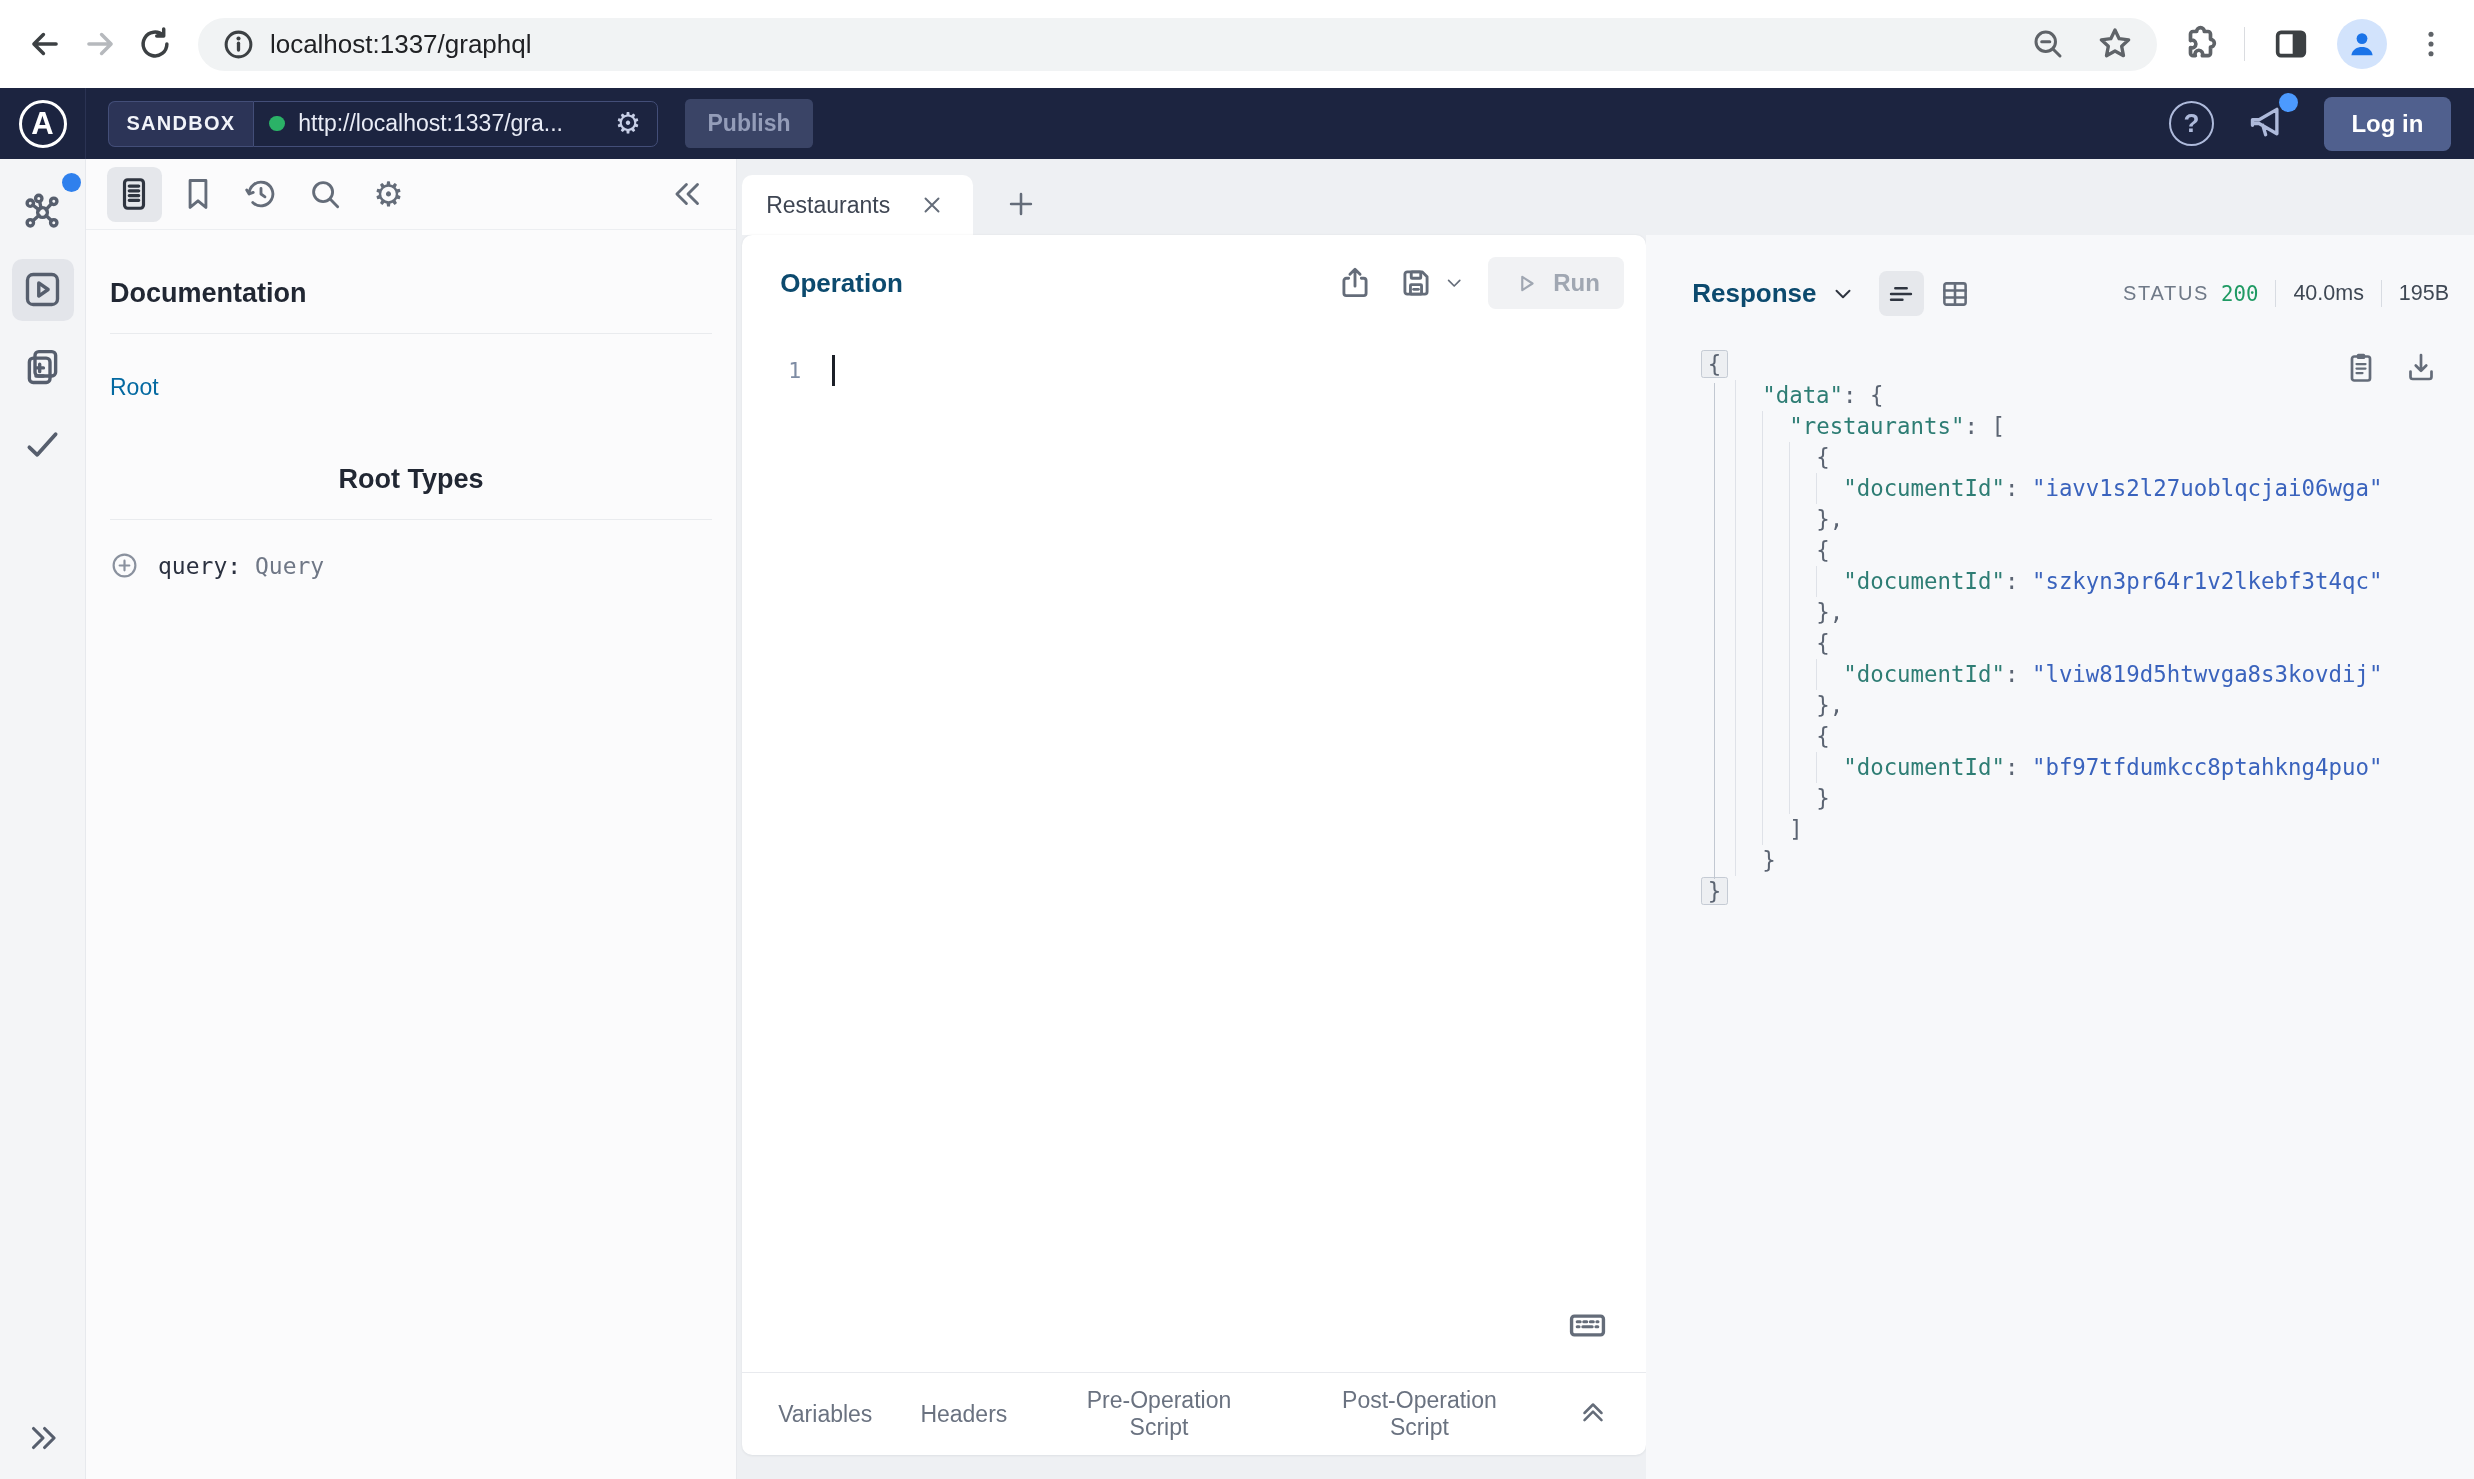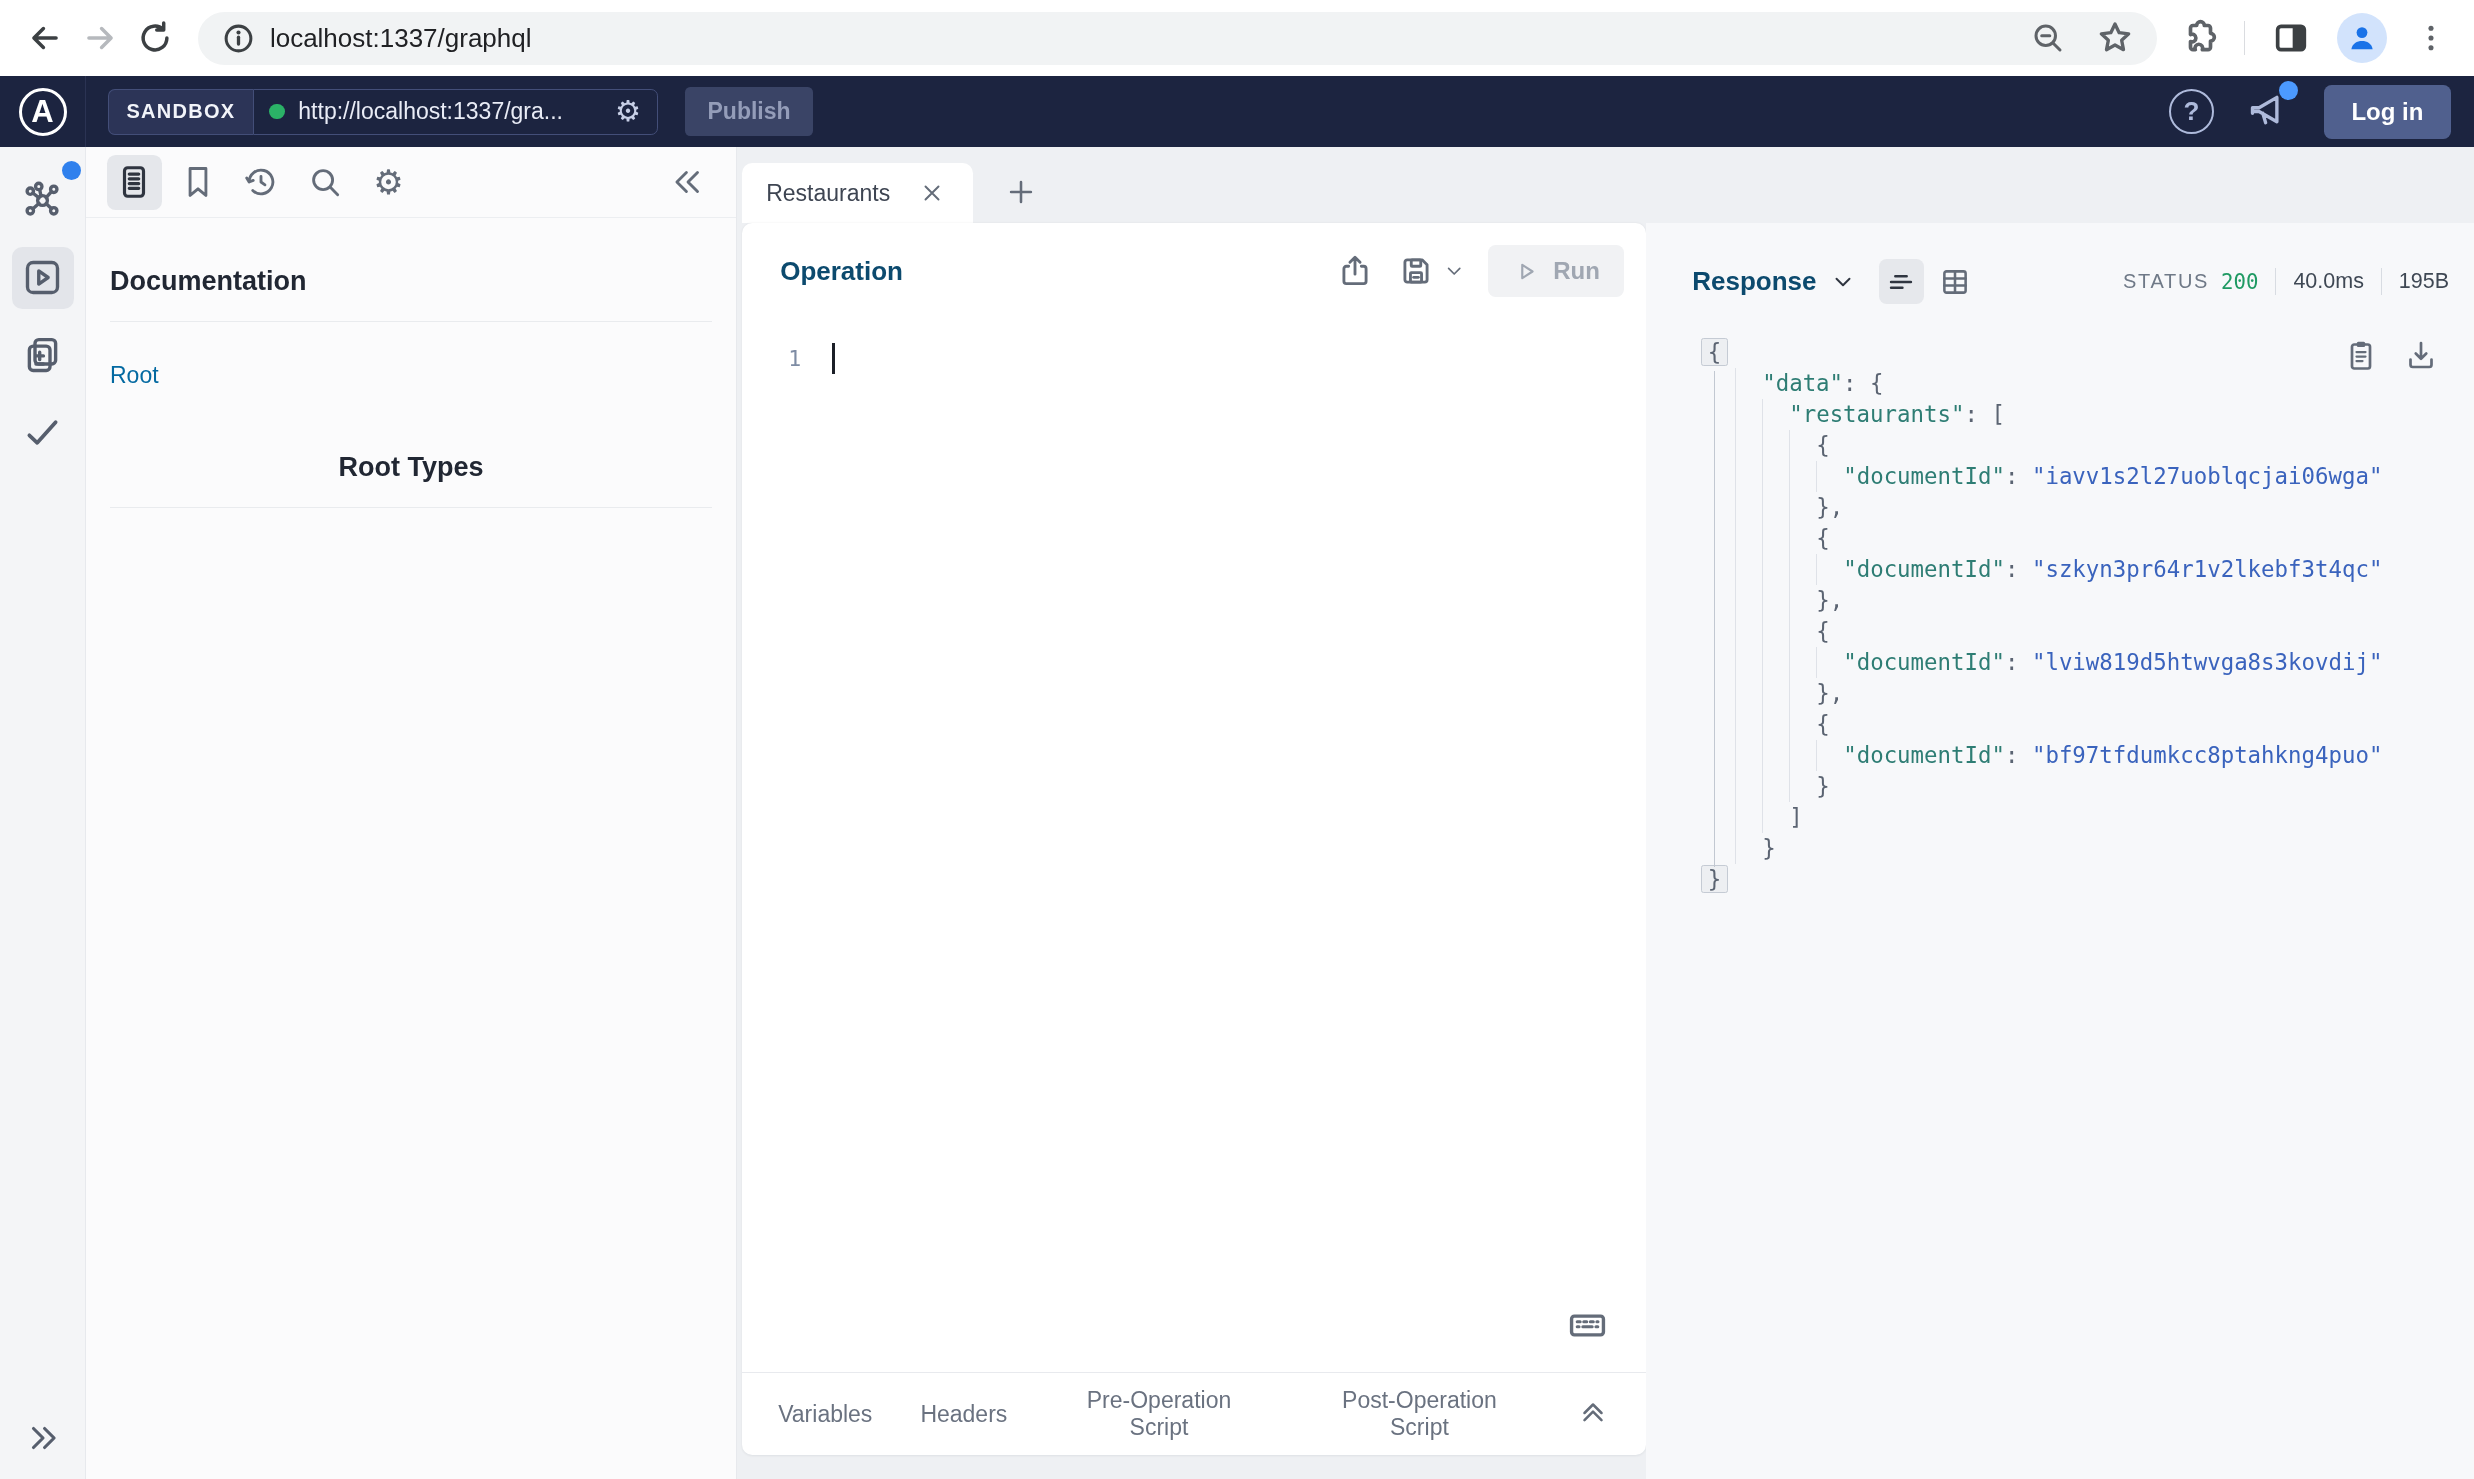--- a/index.html
+++ b/index.html
@@ -1,21 +1,21 @@
 <!DOCTYPE html>
 <html style="font-size:13.8px"><head>
 <meta charset="utf-8">
 <style>
   * { margin:0; padding:0; box-sizing:border-box; }
   html,body { width:2475px; height:1479px; }
   body { font-family:"Liberation Sans", sans-serif; background:#eef0f3; overflow:hidden; }
   .screen { width:2475px; height:1479px; display:flex; flex-direction:column; }
 
   
-  .chrome { height:76px; background:#ffffff; display:flex; align-items:center; padding:0 17px; flex:none; }
+  .chrome { height:88px; background:#ffffff; display:flex; align-items:center; padding:0 17px; flex:none; }
   .chrome .nav-btn { width:55px; height:55px; display:flex; align-items:center; justify-content:center; border-radius:50%; flex:none; }
   .chrome svg { display:block; }
   .url-pill { flex:1; height:53px; background:#f1f3f4; border-radius:27px; display:flex; align-items:center; margin:0 12px 0 15.5px; padding:0 22.4px; min-width:0; }
   .url-pill .site-info { width:38px; height:38px; display:flex; align-items:center; justify-content:center; flex:none; }
   .url-text { font-size:26px; color:#202124; margin-left:12px; flex:1; white-space:nowrap; overflow:hidden; }
   .pill-actions { display:flex; align-items:center; gap:29px; margin-left:17px; flex:none; }
   .chrome-right { display:flex; align-items:center; gap:26px; flex:none; padding:0 8.6px; }
   .vdiv { width:1.7px; height:34px; background:#dadce0; }
   .avatar-btn { width:50px; height:50px; border-radius:50%; background:#d2e3fc; display:flex; align-items:center; justify-content:center; }
 
@@ -288,20 +288,27 @@
         </div>
       </div>
 
       <div class="docs-body">
         <div class="docs-h">Documentation</div>
         <hr class="docs-div">
         <div class="root-item">Root</div>
         <div class="docs-h root-types-h">Root Types</div>
         <hr class="docs-div">
         <div class="type-rows">
+          <div class="type-row">
+            <svg width="29" height="29" viewBox="0 0 24 24">
+                <circle class="faint-ic" style="stroke:#8a919e" cx="12" cy="12" r="9"></circle>
+                <path class="faint-ic" style="stroke:#8a919e" d="M12 8v8M8 12h8"></path>
+              </svg>
+            <span><span class="type-field">query:</span> <span class="type-name">Query</span></span>
+          </div>
         </div>
       </div>
     </div>
 
     <div class="workbench">
       <div class="tab-bar">
         <div class="tab">
           <span class="tab-label">Restaurants</span>
           <span class="tab-close">
             <svg width="26" height="26" viewBox="0 0 24 24">

